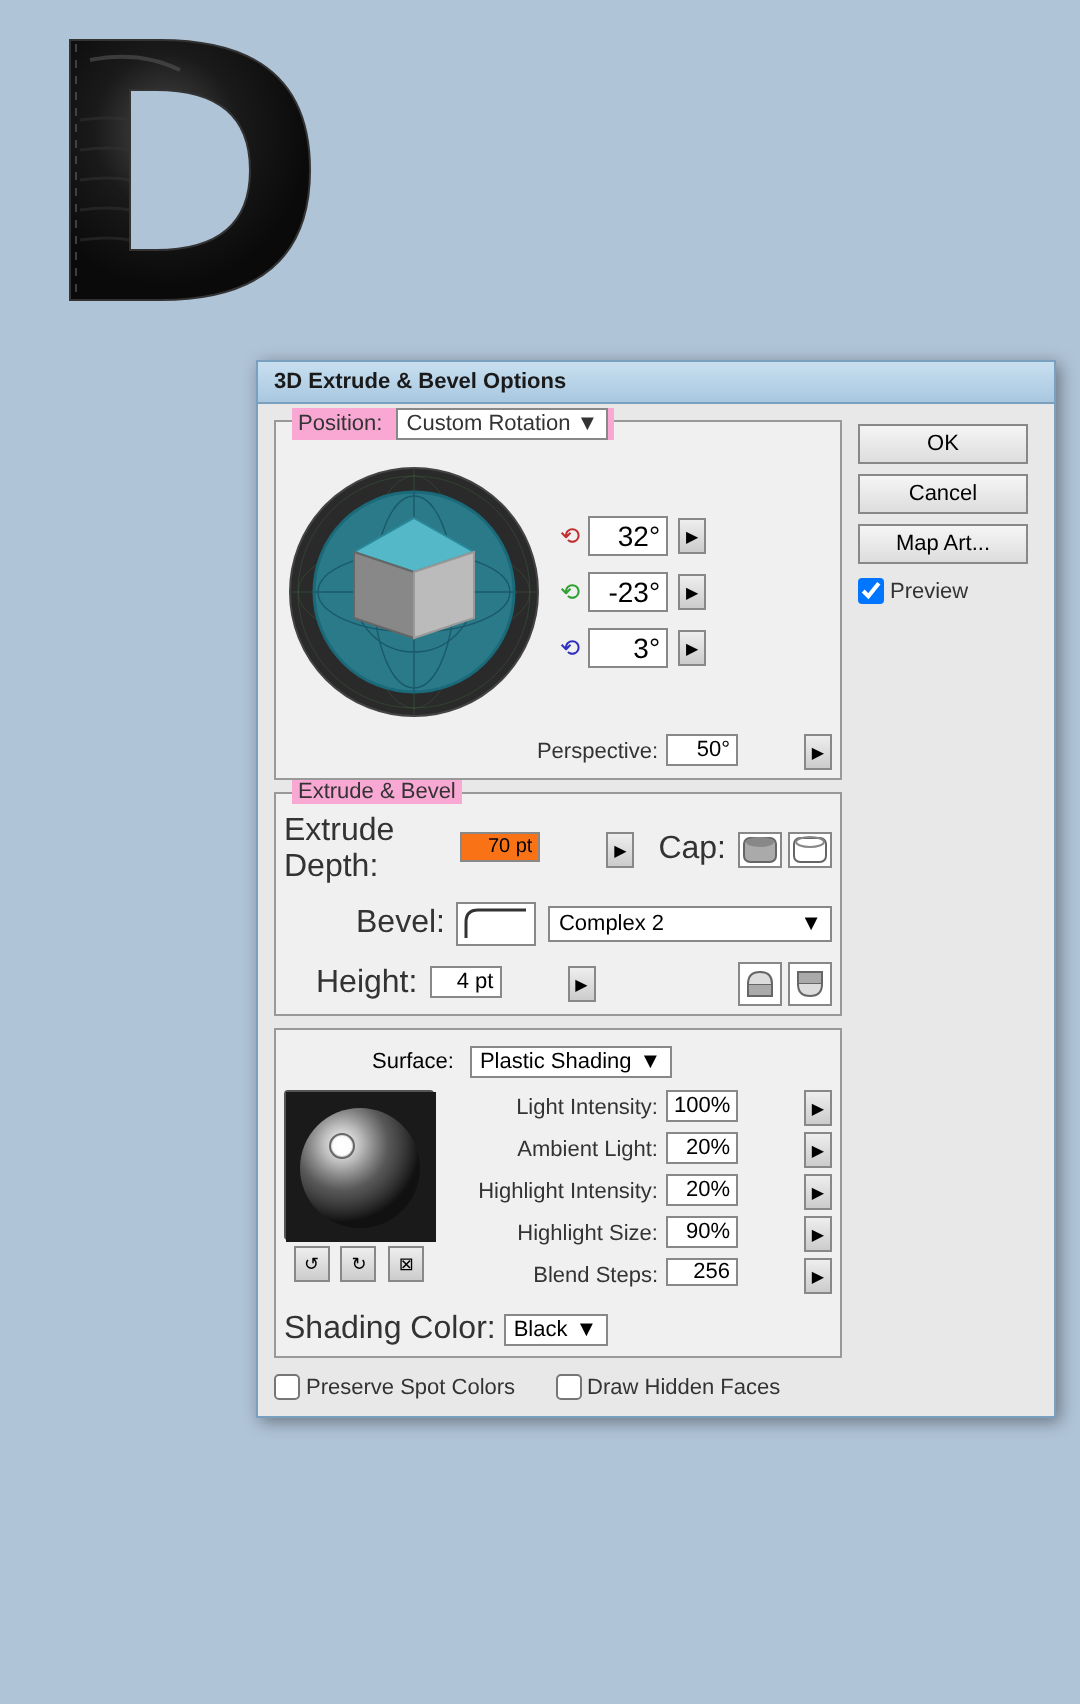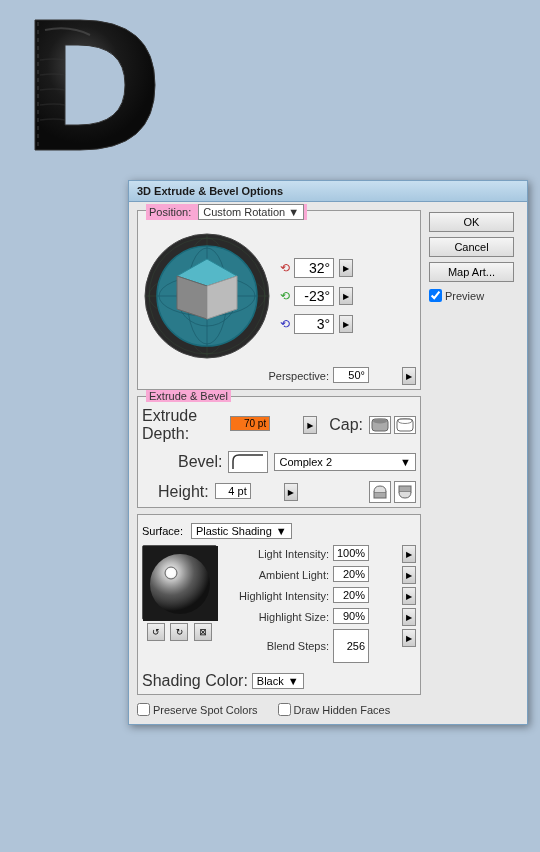--- a/index.html
+++ b/index.html
@@ -252,20 +252,21 @@
       font-size: 10px;
     }
 
     
     .surface-header {
       display: flex;
       align-items: center;
       gap: 4px;
       margin-bottom: 6px;
       margin-top: 4px;
+      margin-left: 44px;
     }
 
     .surface-content {
       display: flex;
       gap: 8px;
     }
 
     .sphere-widget {
       width: 75px;
       height: 75px;
@@ -595,21 +596,21 @@
             <div class="surface-row">
               <span class="surface-label">Highlight Size:</span>
               <div class="field-with-arrow">
                 <input type="text" style="width: 36px; text-align: right; border: 1px solid rgb(136, 136, 136); background: white; padding: 1px 3px; font-size: 11px;" value="90%">
                 <div class="arrow-btn">▶</div>
               </div>
             </div>
             <div class="surface-row">
               <span class="surface-label">Blend Steps:</span>
               <div class="field-with-arrow">
-                <input type="text" style="width: 36px; text-align: right; border: 1px solid rgb(136, 136, 136); background: white; padding: 10px 3px; font-size: 11px;" value="256">
+                <input type="text" style="width: 36px; text-align: right; border: 1px solid rgb(136, 136, 136); background: white; padding: 0 3px; font-size: 11px;" value="256">
                 <div class="arrow-btn">▶</div>
               </div>
             </div>
           </div>
         </div>
 
         <div class="shading-color-row">
           <label>Shading Color:</label>
           <div class="color-dropdown">
             <span>Black</span>

